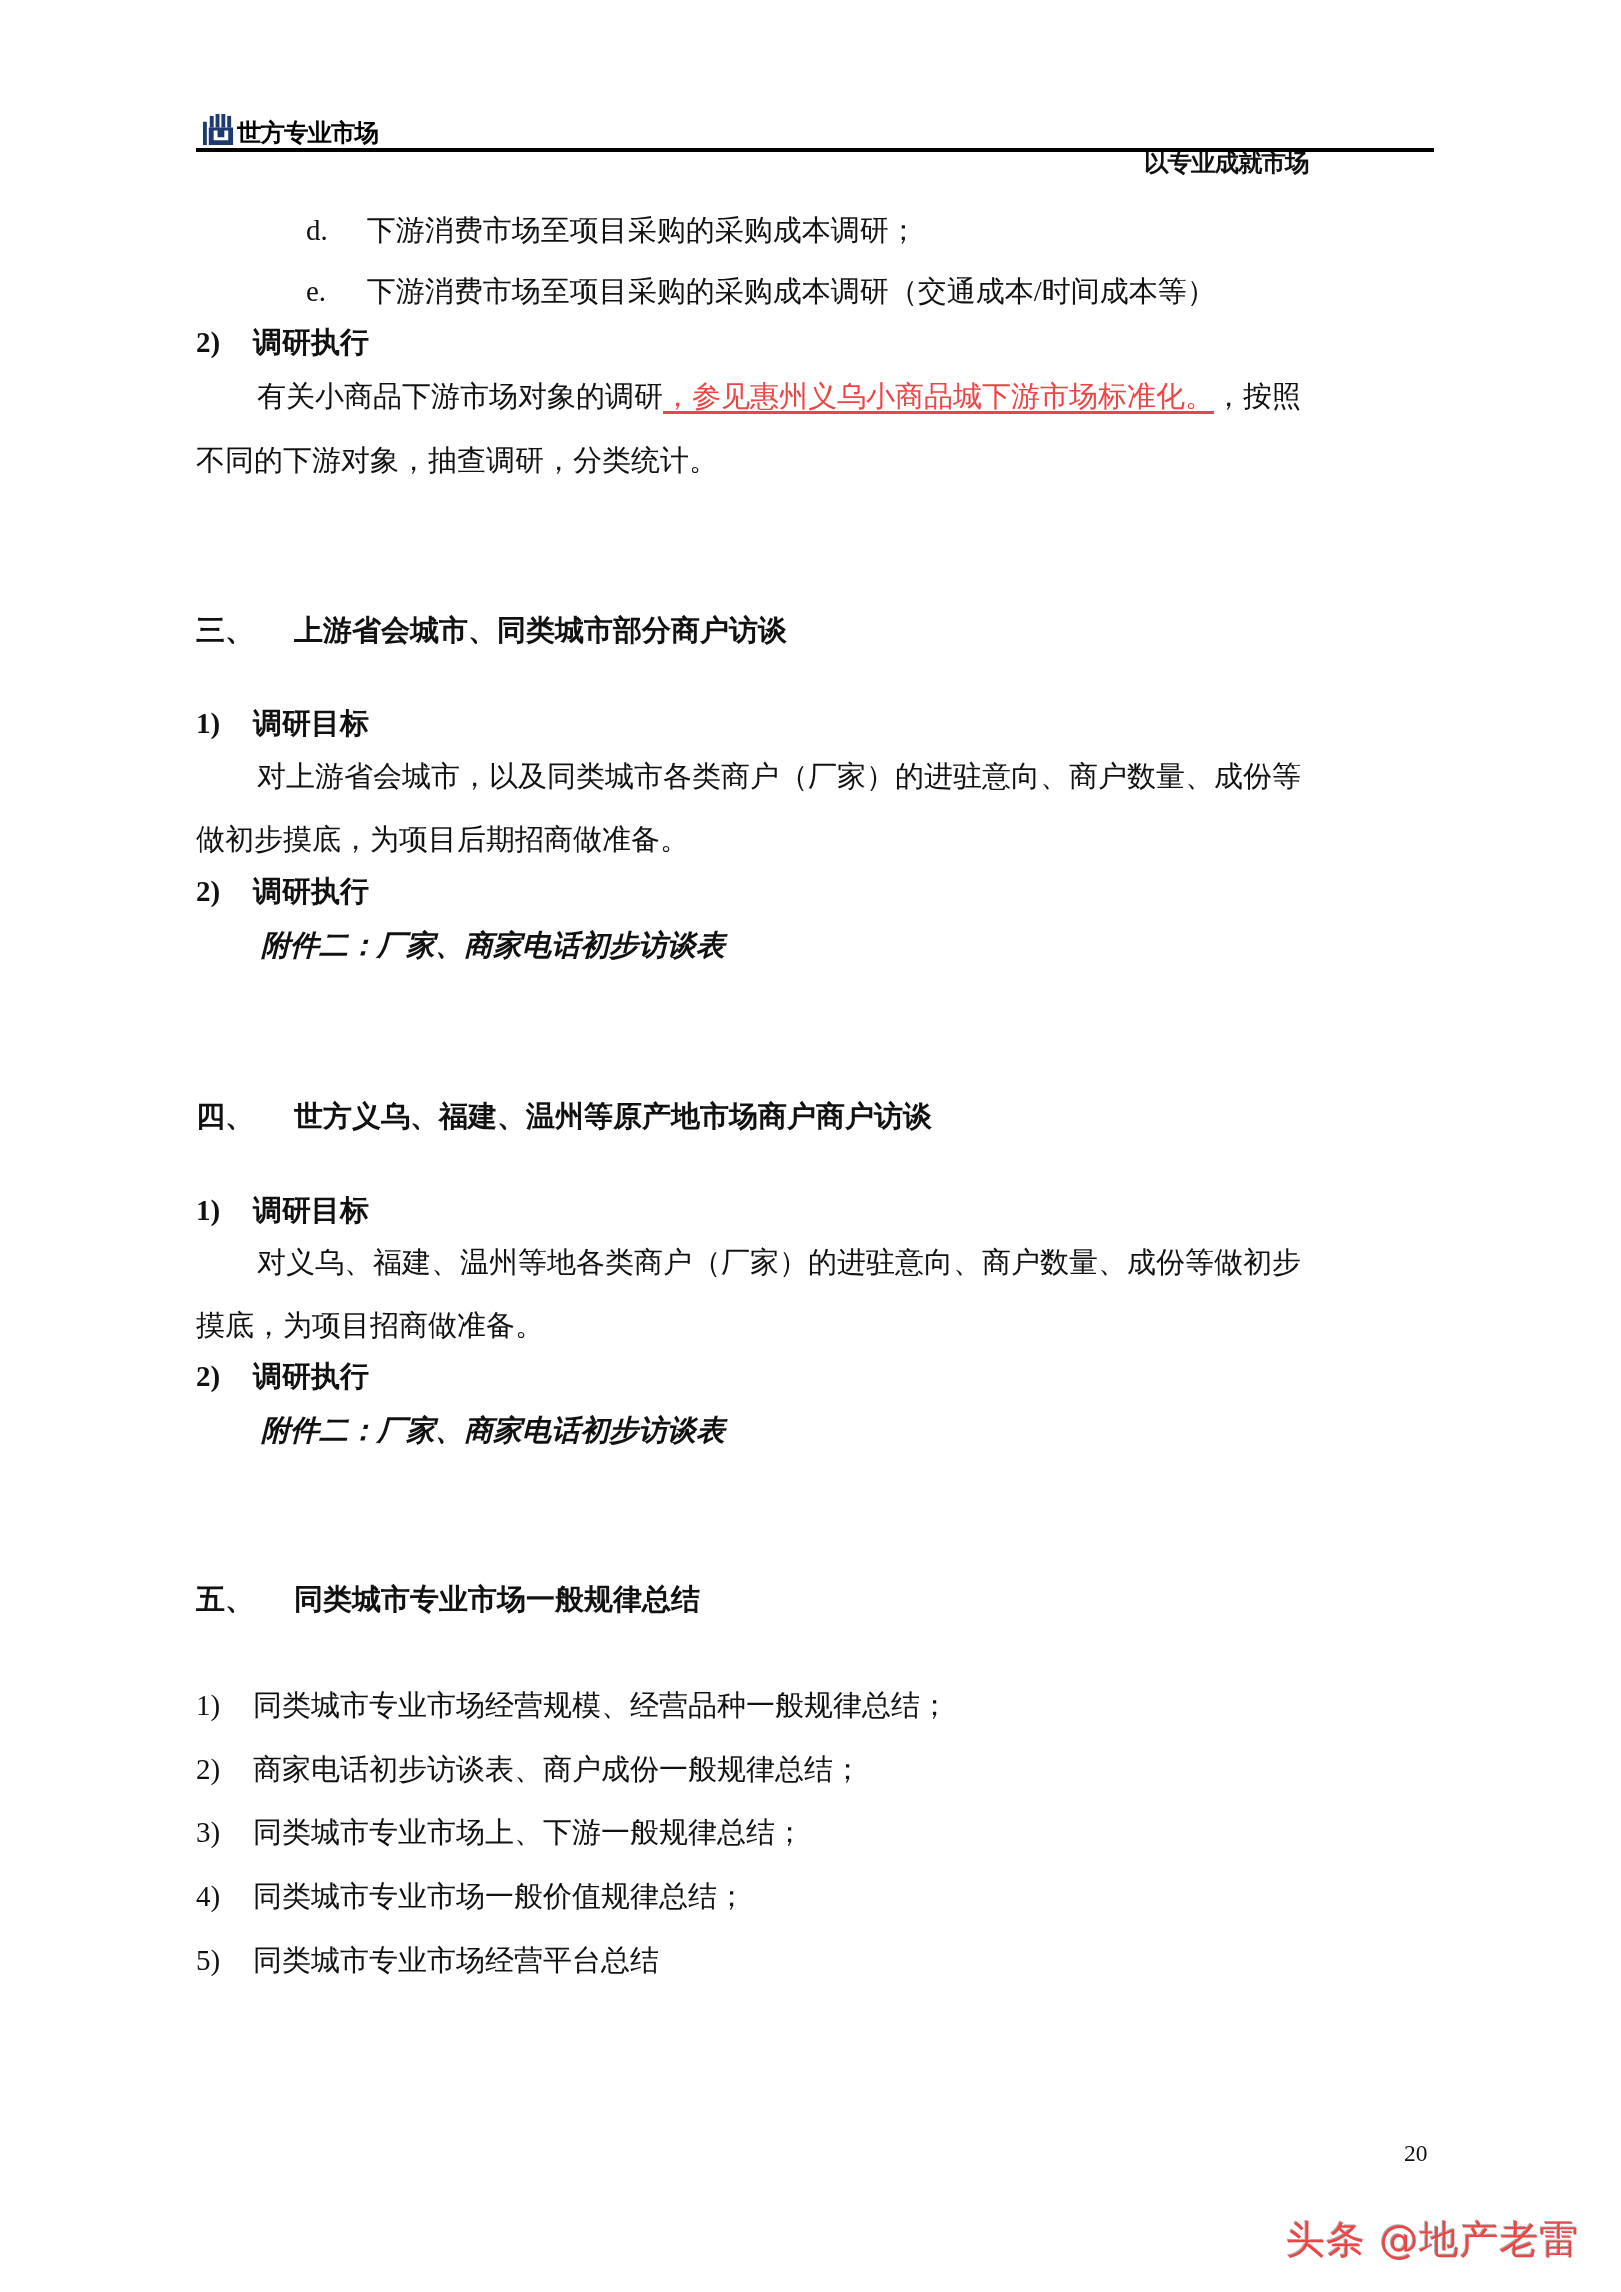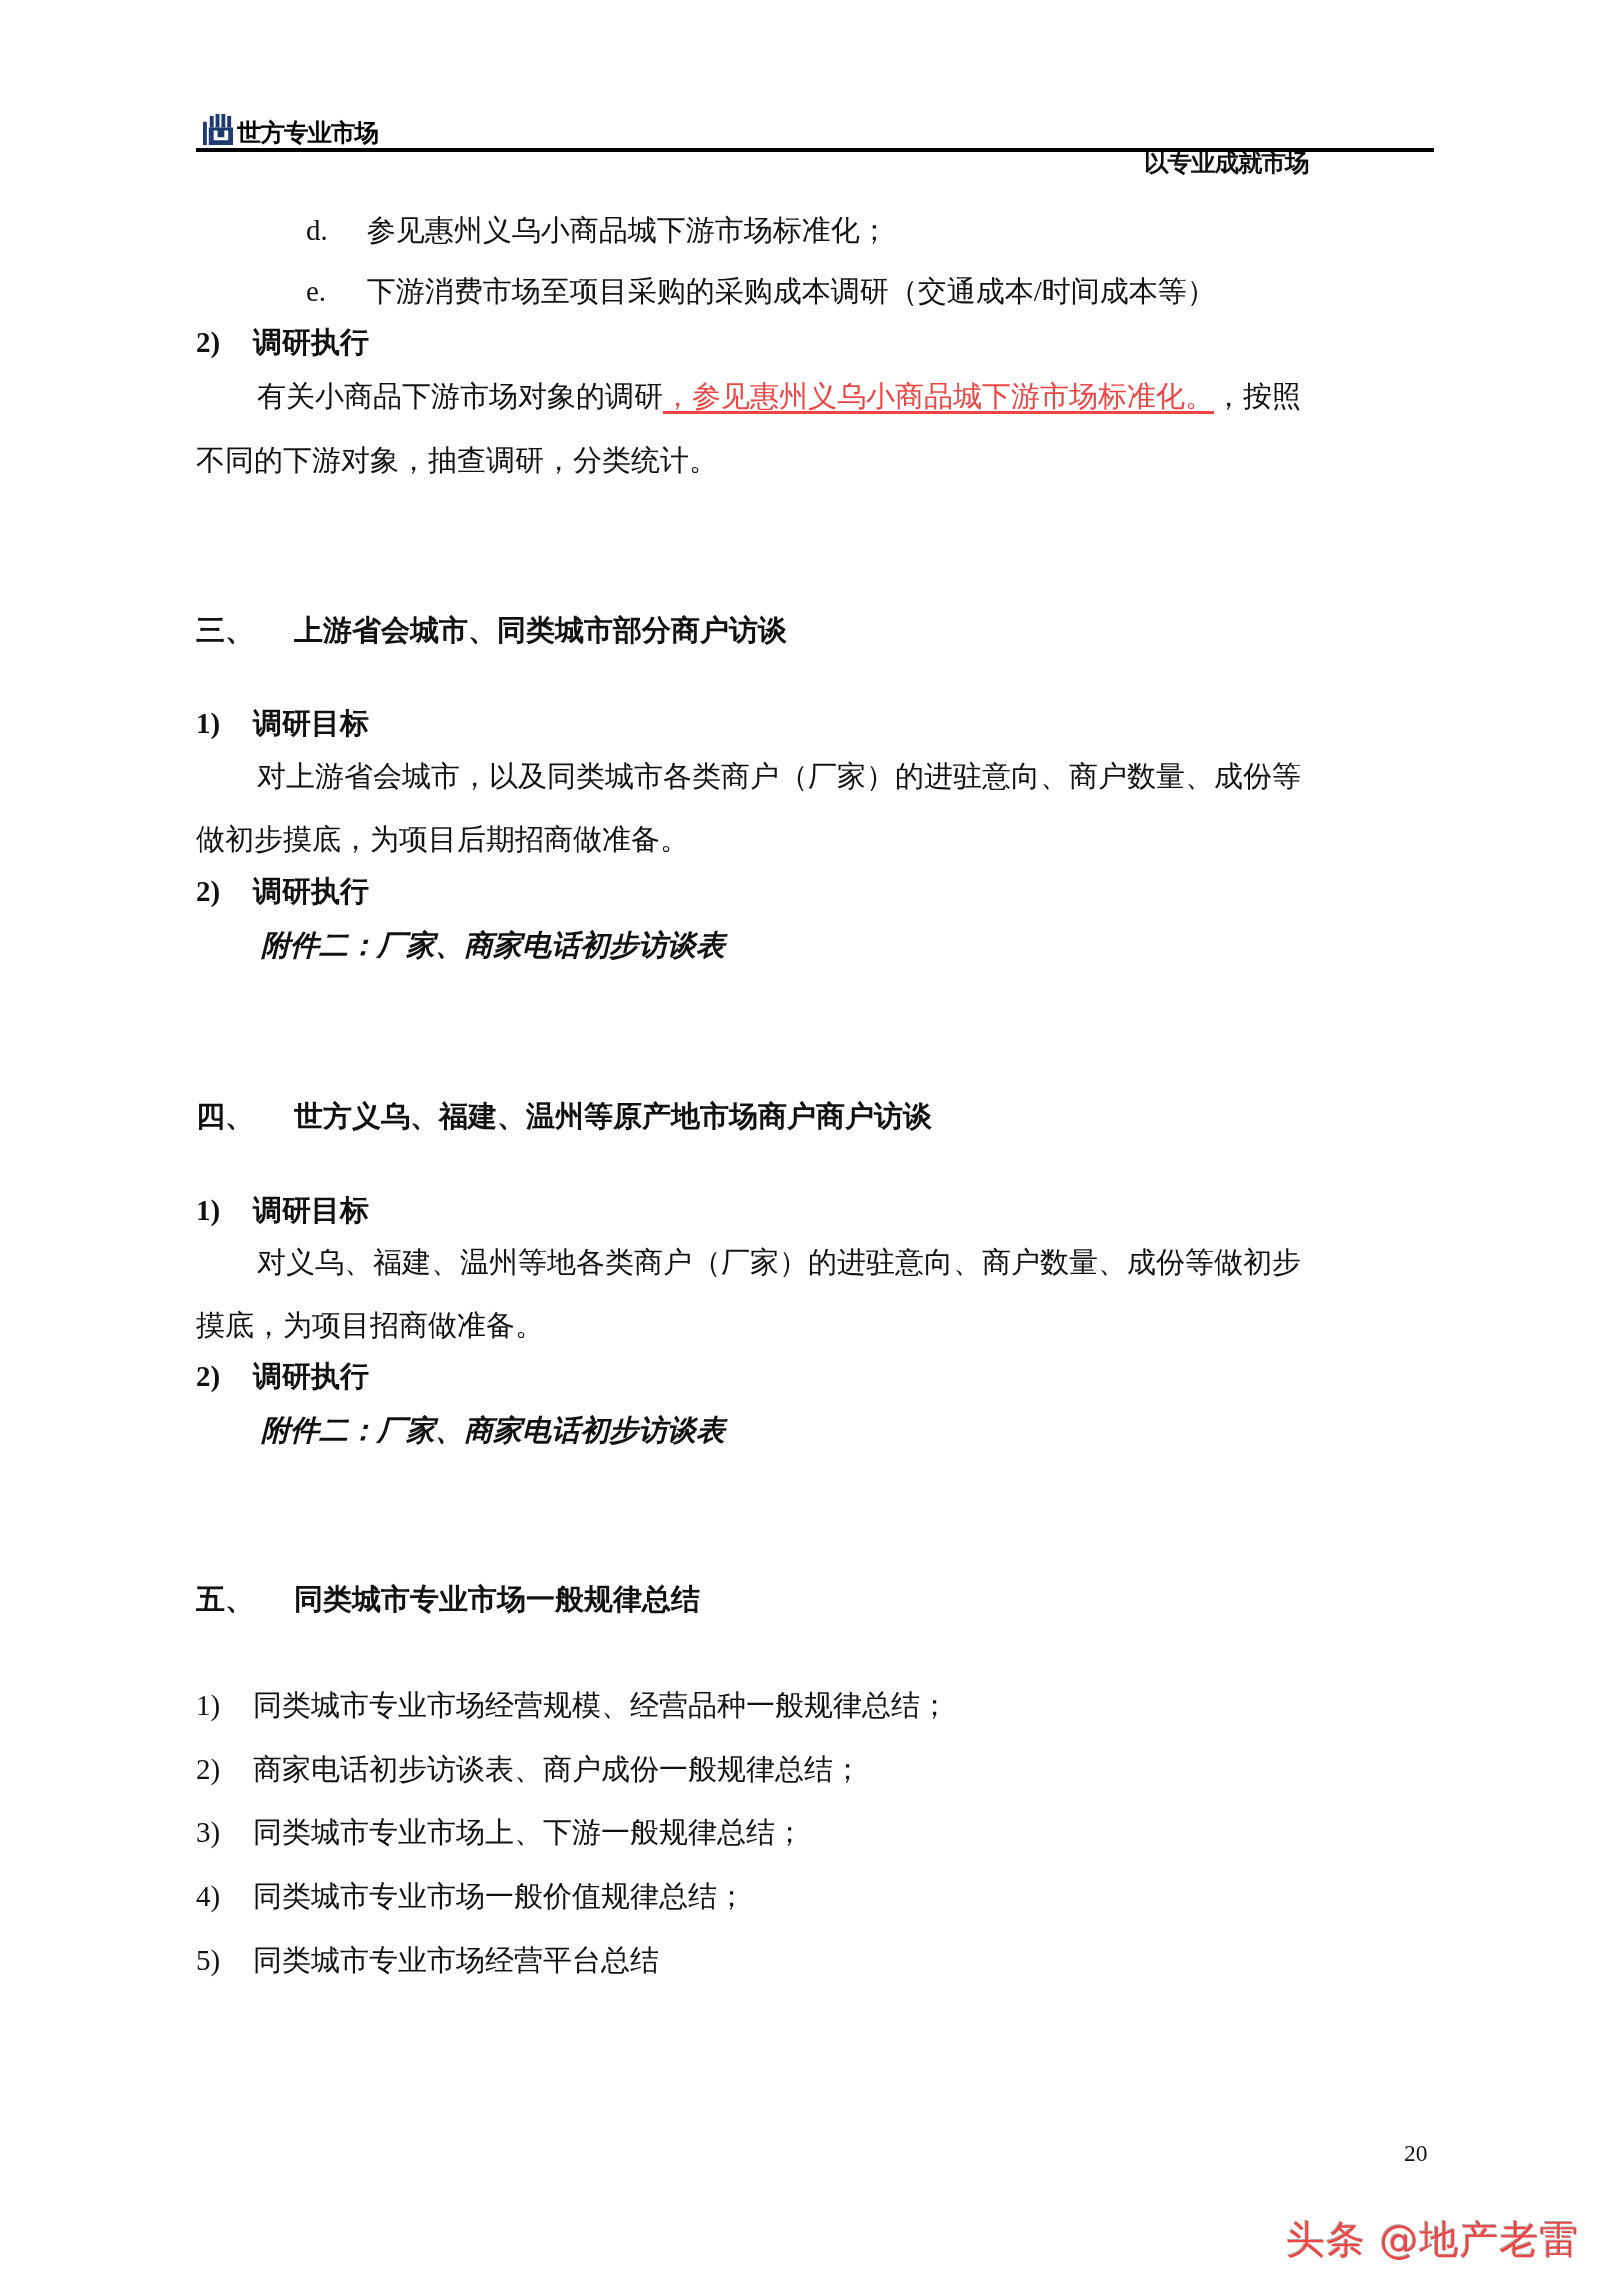--- a/index.html
+++ b/index.html
@@ -33,21 +33,21 @@
     <rect x="20" y="2" width="4" height="14" fill="#1e3a6e"></rect>
     <rect x="26" y="4" width="4" height="12" fill="#1e3a6e"></rect>
     <path d="M7 16 H32 V34 H7 Z M12 19 V29 H27 V19 H23 V26 H16 V19 Z" fill="#1e3a6e" fill-rule="evenodd"></path>
   </svg>
   <span class="brand">世方专业市场</span>
 </div>
 <div class="abs header-right">以专业成就市场</div>
 <div class="abs header-rule"></div>
 
 <div class="abs body-text" style="left:306px; top:213px;">
-  <span class="sub-item-label">d.</span><span style="margin-left:11.8px">参见惠州义乌小商品城下游市场标准化；</span>
+  <span class="sub-item-label">d.</span><span style="margin-left:11.8px">下游消费市场至项目采购的采购成本调研；</span>
 </div>
 <div class="abs body-text" style="left:306px; top:274px;">
   <span class="sub-item-label">e.</span><span style="margin-left:11.8px">下游消费市场至项目采购的采购成本调研（交通成本/时间成本等）</span>
 </div>
 
 <div class="abs body-text bold" style="left:196px; top:325px;">
   <span class="step-num">2)</span><span>调研执行</span>
 </div>
 <div class="abs body-text" style="left:257px; top:379px;">
   <span>有关小商品下游市场对象的调研</span><a class="link">，参见惠州义乌小商品城下游市场标准化。</a><span>，按照</span>

